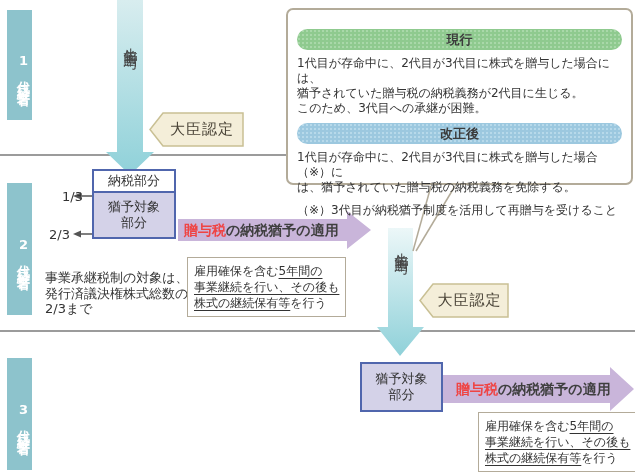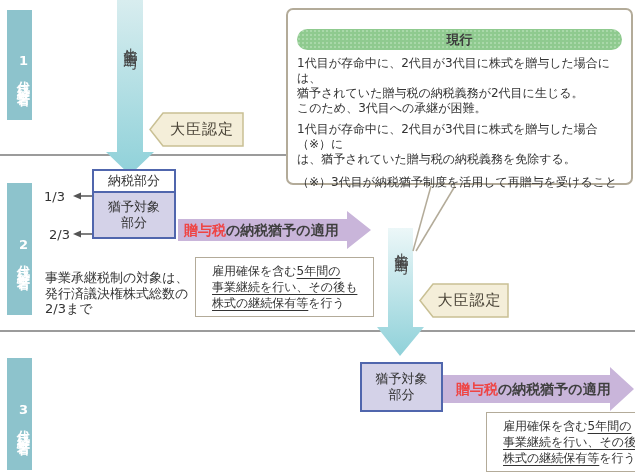--- a/index.html
+++ b/index.html
@@ -55,35 +55,35 @@
     position:absolute;left:92px;top:169px;width:84px;height:70px;box-sizing:border-box;
     border:2px solid #5066ad;background:#fff;
   }
   .split-top{height:20px;display:flex;align-items:center;justify-content:center;font-size:13px;background:#fff;}
   .split-bottom{
     height:44px;border-top:2px solid #5066ad;background:#d4d2e8;
     display:flex;align-items:center;justify-content:center;font-size:13px;
     white-space:pre-line;text-align:center;line-height:1.25;
   }
   .fraction{position:absolute;width:26px;text-align:right;font-size:13px;color:#333;}
-  .frac1{left:39px;top:189px;}
+  .frac1{left:57px;top:189px;}
   .frac2{left:44px;top:227px;}
 
   .share-note{position:absolute;left:45px;top:270px;font-size:13px;line-height:15.5px;white-space:pre-line;}
 
   
   .deferral-label{position:absolute;font-size:14px;font-weight:bold;color:#3f3f3f;white-space:nowrap;}
   .deferral-label .hl{color:#ef4444;}
   .dl1{left:184px;top:222px;}
   .dl2{left:456px;top:381px;}
 
   
   .emp-box{
     position:absolute;background:#fff;border:1px solid #b3ab99;
-    padding:5px 16px;font-size:12px;line-height:16px;font-weight:500;white-space:nowrap;margin-left:8px;
+    padding:5px 6px;font-size:12px;line-height:16px;font-weight:500;white-space:nowrap;
   }
   .emp1{left:187px;top:257px;}
   .emp2{left:478px;top:412px;}
   .u{text-decoration:underline;text-underline-offset:3px;}
 
   
   .deferral-box2{
     position:absolute;left:360px;top:362px;width:83px;height:50px;box-sizing:border-box;
     border:2px solid #5066ad;background:#d4d2e8;
     display:flex;align-items:center;justify-content:center;font-size:13px;
@@ -137,20 +137,21 @@
   <div class="gift-label gift2">生前贈与</div>
 
   <div class="tag-label tag1">大臣認定</div>
   <div class="tag-label tag2">大臣認定</div>
 
   <div class="info-box">
     <div class="pill pill-green">現行</div>
     <div class="info-text">1代目が存命中に、2代目が3代目に株式を贈与した場合には、
 猶予されていた贈与税の納税義務が2代目に生じる。
 このため、3代目への承継が困難。</div>
+    <div class="pill pill-blue">改正後</div>
     <div class="info-text">1代目が存命中に、2代目が3代目に株式を贈与した場合（※）に
 は、猶予されていた贈与税の納税義務を免除する。</div>
     <div class="info-note">（※）3代目が納税猶予制度を活用して再贈与を受けること</div>
   </div>
 
   <div class="split-box">
     <div class="split-top">納税部分</div>
     <div class="split-bottom">猶予対象
 部分</div>
   </div>

